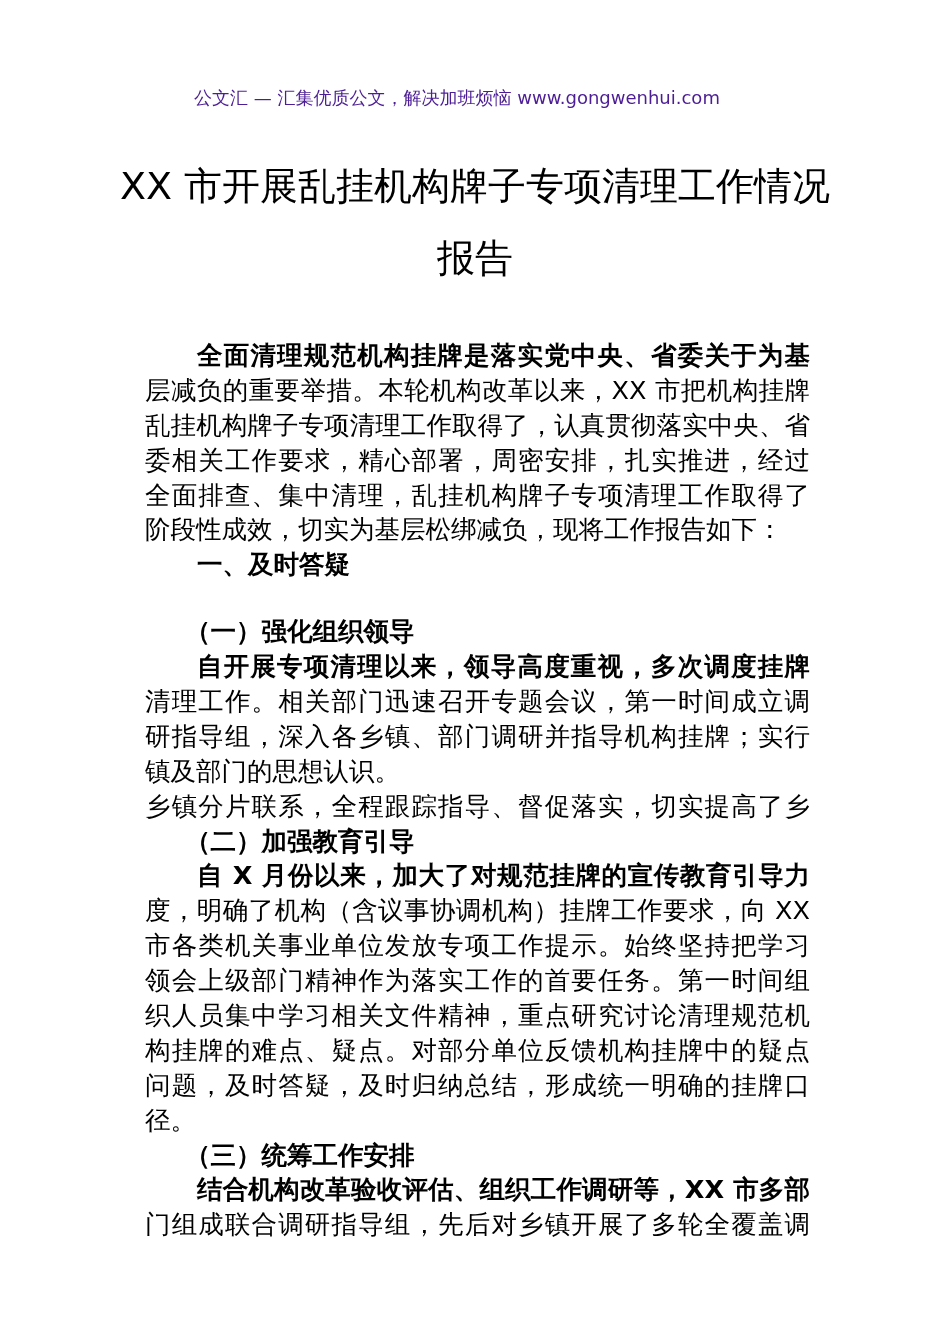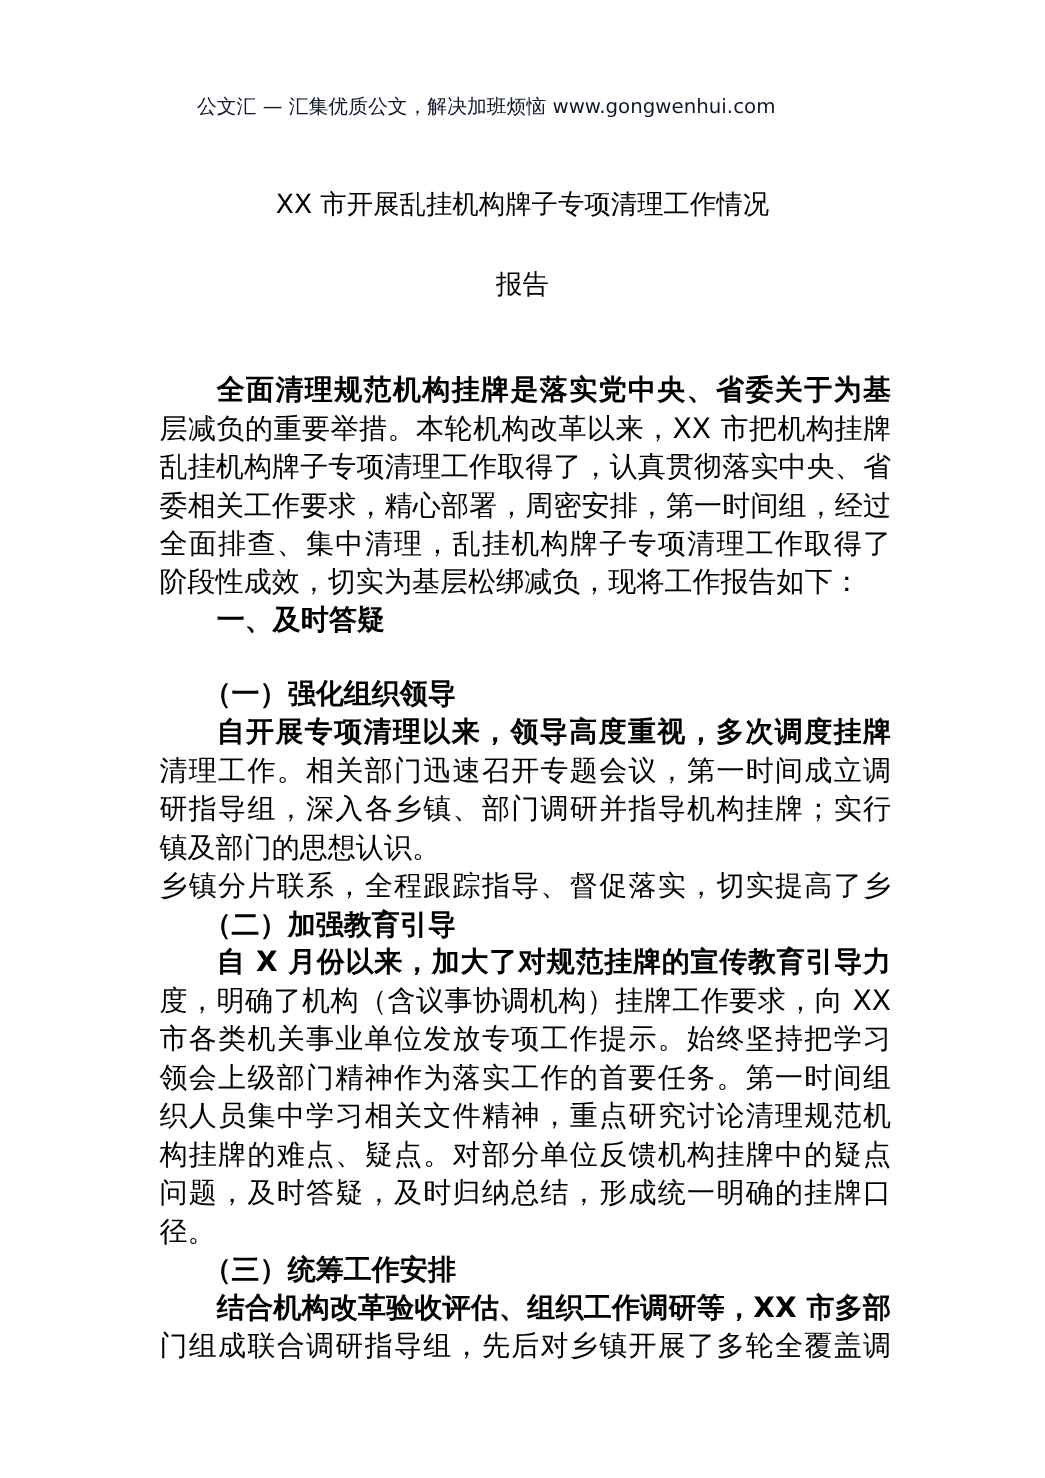--- a/index.html
+++ b/index.html
@@ -11,35 +11,35 @@
       width: 950px;
       height: 1344px;
       position: relative;
       overflow: hidden;
       font-family: "DejaVu Sans", "Liberation Sans", sans-serif;
       color: #000000;
     }
     .watermark {
       position: absolute;
       top: 86px;
-      left: 1px;
+      left: 16px;
       width: 882px;
       text-align: center;
       font-size: 18px;
       line-height: 24px;
-      color: #0f172a;
+      color: #4c1d95;
       letter-spacing: 0px;
     }
     .doc-title {
       position: absolute;
       top: 150px;
       left: 0;
       width: 950px;
       text-align: center;
-      font-size: 24px;
+      font-size: 38px;
       line-height: 72px;
       font-weight: normal;
     }
     .doc-title .line { display: block; }
     .body-text {
       position: absolute;
       top: 338px;
       left: 145px;
       width: 665px;
       font-size: 25.5px;
@@ -69,21 +69,21 @@
 
 <h1 class="doc-title" style="margin:0;">
   <span class="line">XX 市开展乱挂机构牌子专项清理工作情况</span>
   <span class="line">报告</span>
 </h1>
 
 <div class="body-text">
   <span class="line indent">全面清理规范机构挂牌是落实党中央、省委关于为基</span>
   <span class="line">层减负的重要举措。本轮机构改革以来，XX 市把机构挂牌</span>
   <span class="line">乱挂机构牌子专项清理工作取得了，认真贯彻落实中央、省</span>
-  <span class="line">委相关工作要求，精心部署，周密安排，第一时间组，经过</span>
+  <span class="line">委相关工作要求，精心部署，周密安排，扎实推进，经过</span>
   <span class="line">全面排查、集中清理，乱挂机构牌子专项清理工作取得了</span>
   <span class="line last">阶段性成效，切实为基层松绑减负，现将工作报告如下：</span>
 
   <span class="line indent last">一、及时答疑</span>
   <span class="line indent last" style="padding-left:40px;margin-top:32px;">（一）强化组织领导</span>
 
   <span class="line indent">自开展专项清理以来，领导高度重视，多次调度挂牌</span>
   <span class="line">清理工作。相关部门迅速召开专题会议，第一时间成立调</span>
   <span class="line">研指导组，深入各乡镇、部门调研并指导机构挂牌；实行</span>
   <span class="line last">镇及部门的思想认识。</span>

